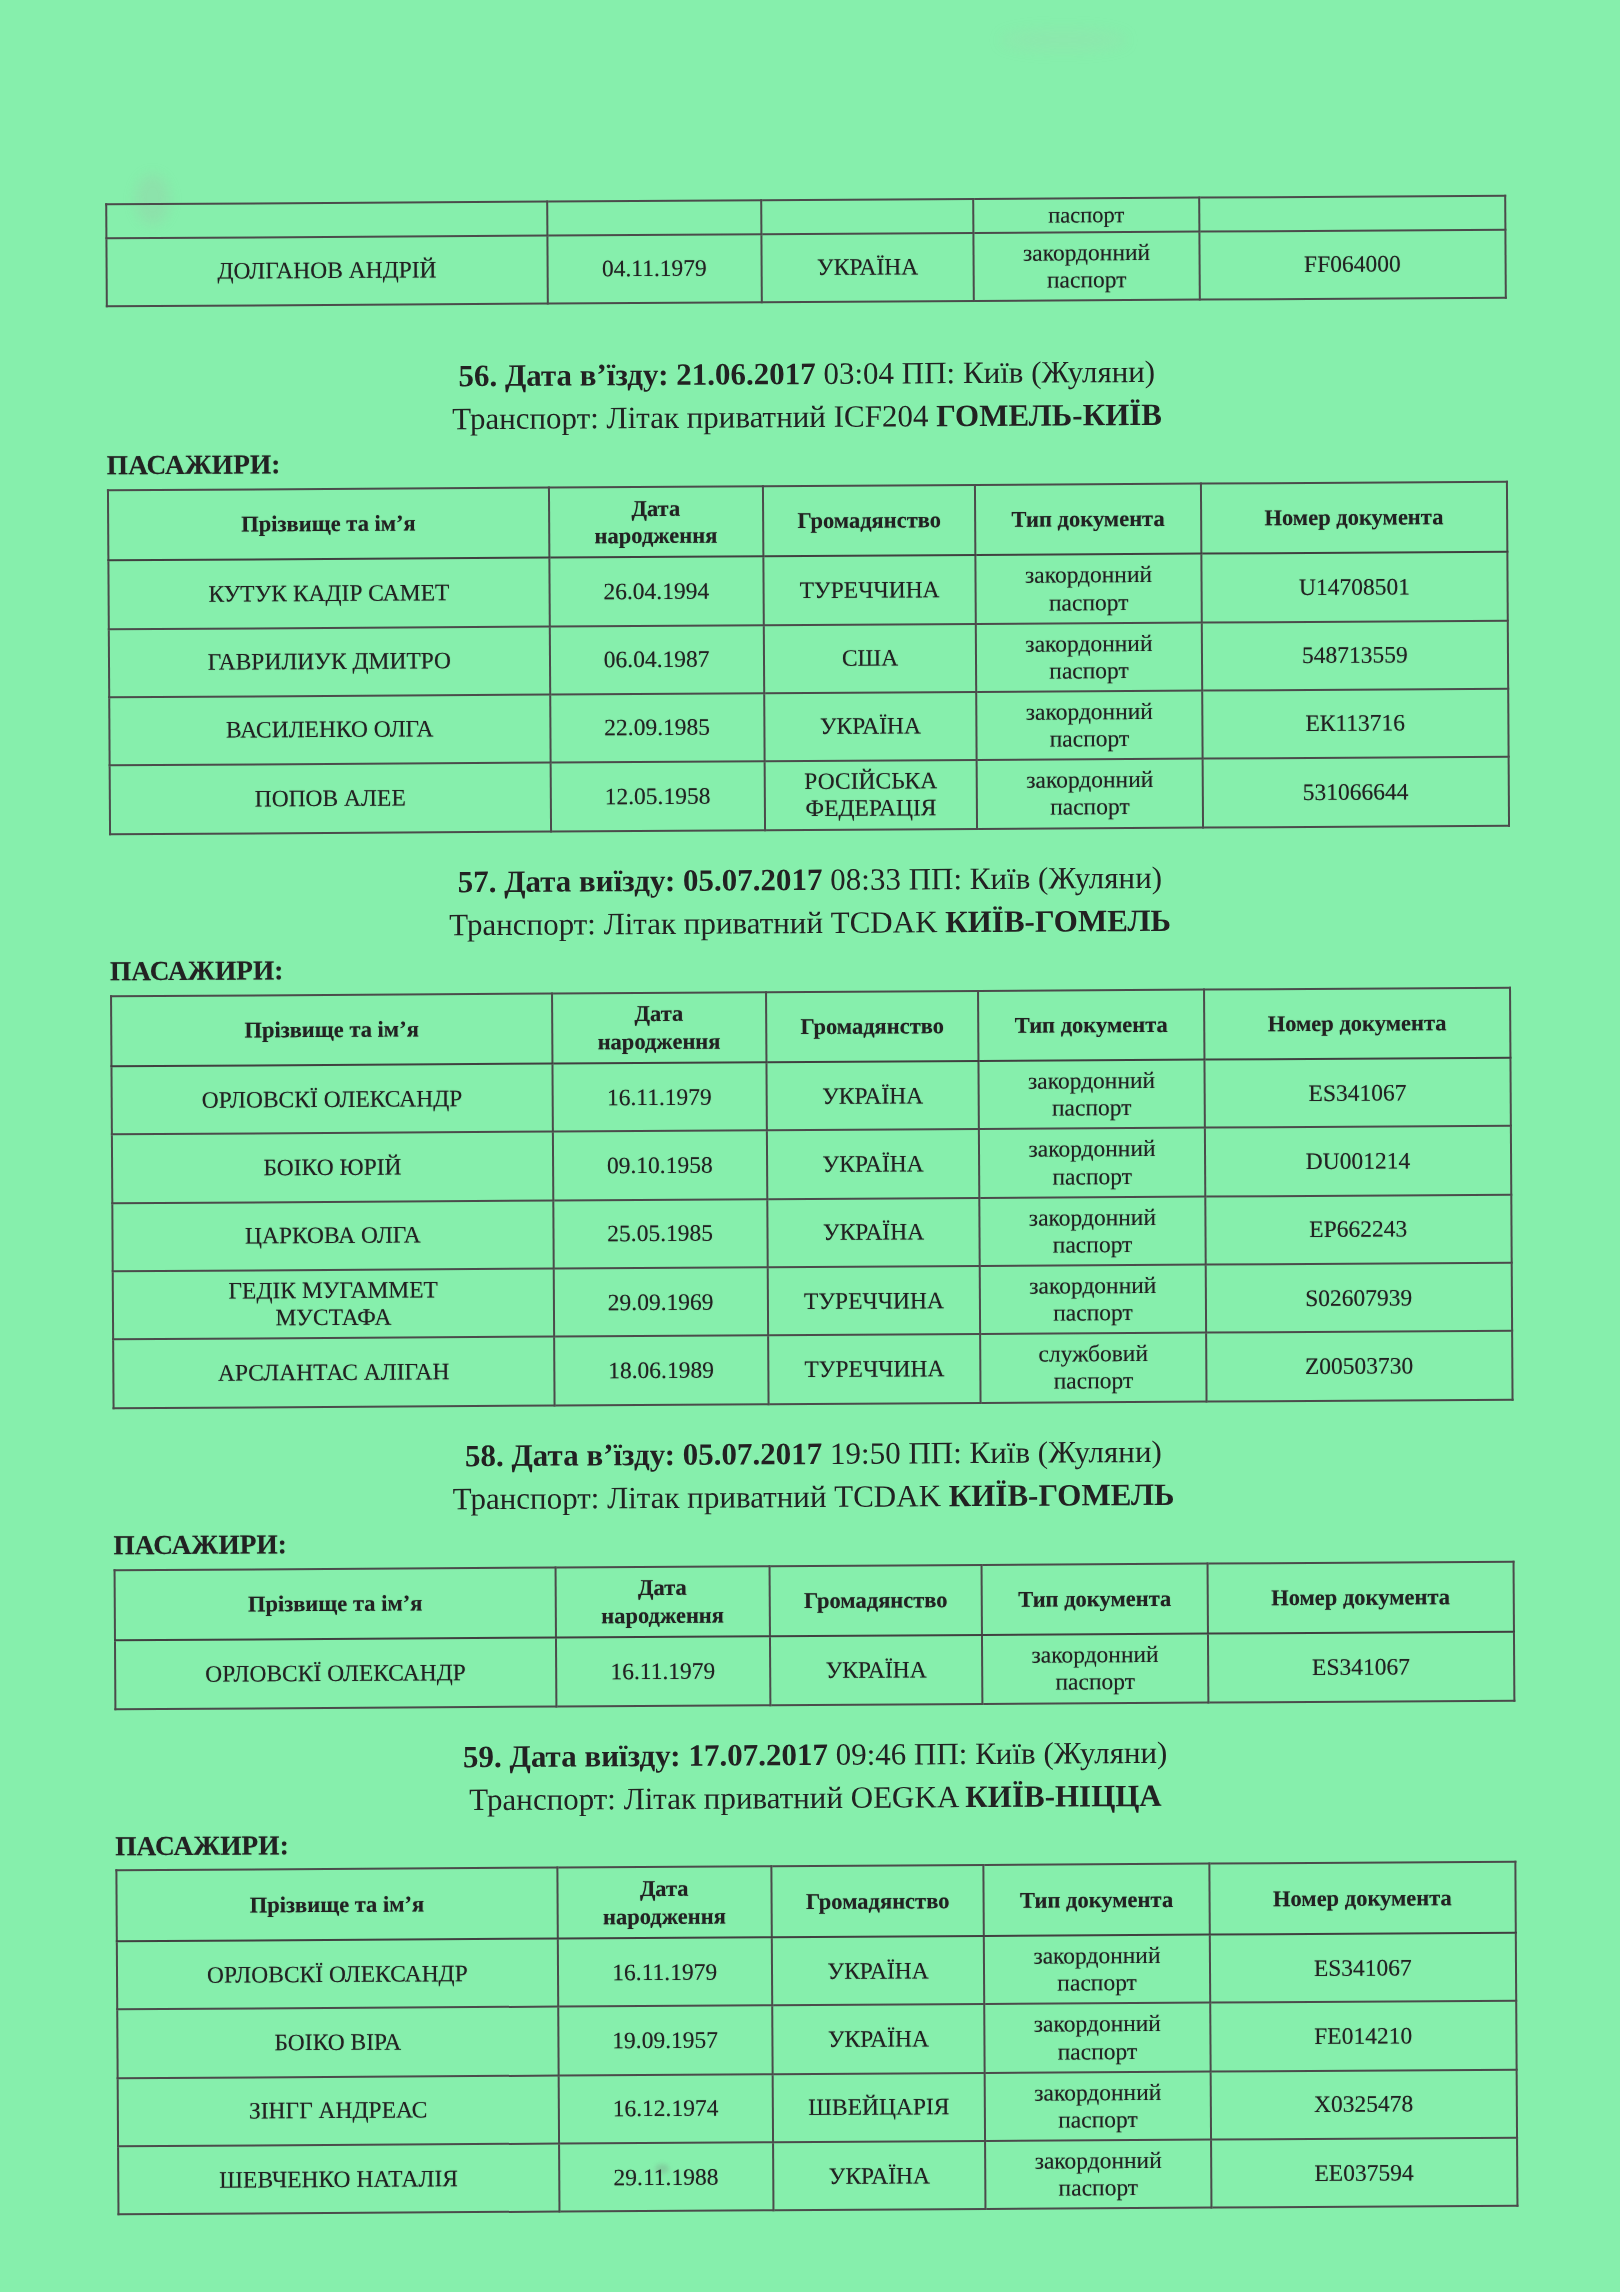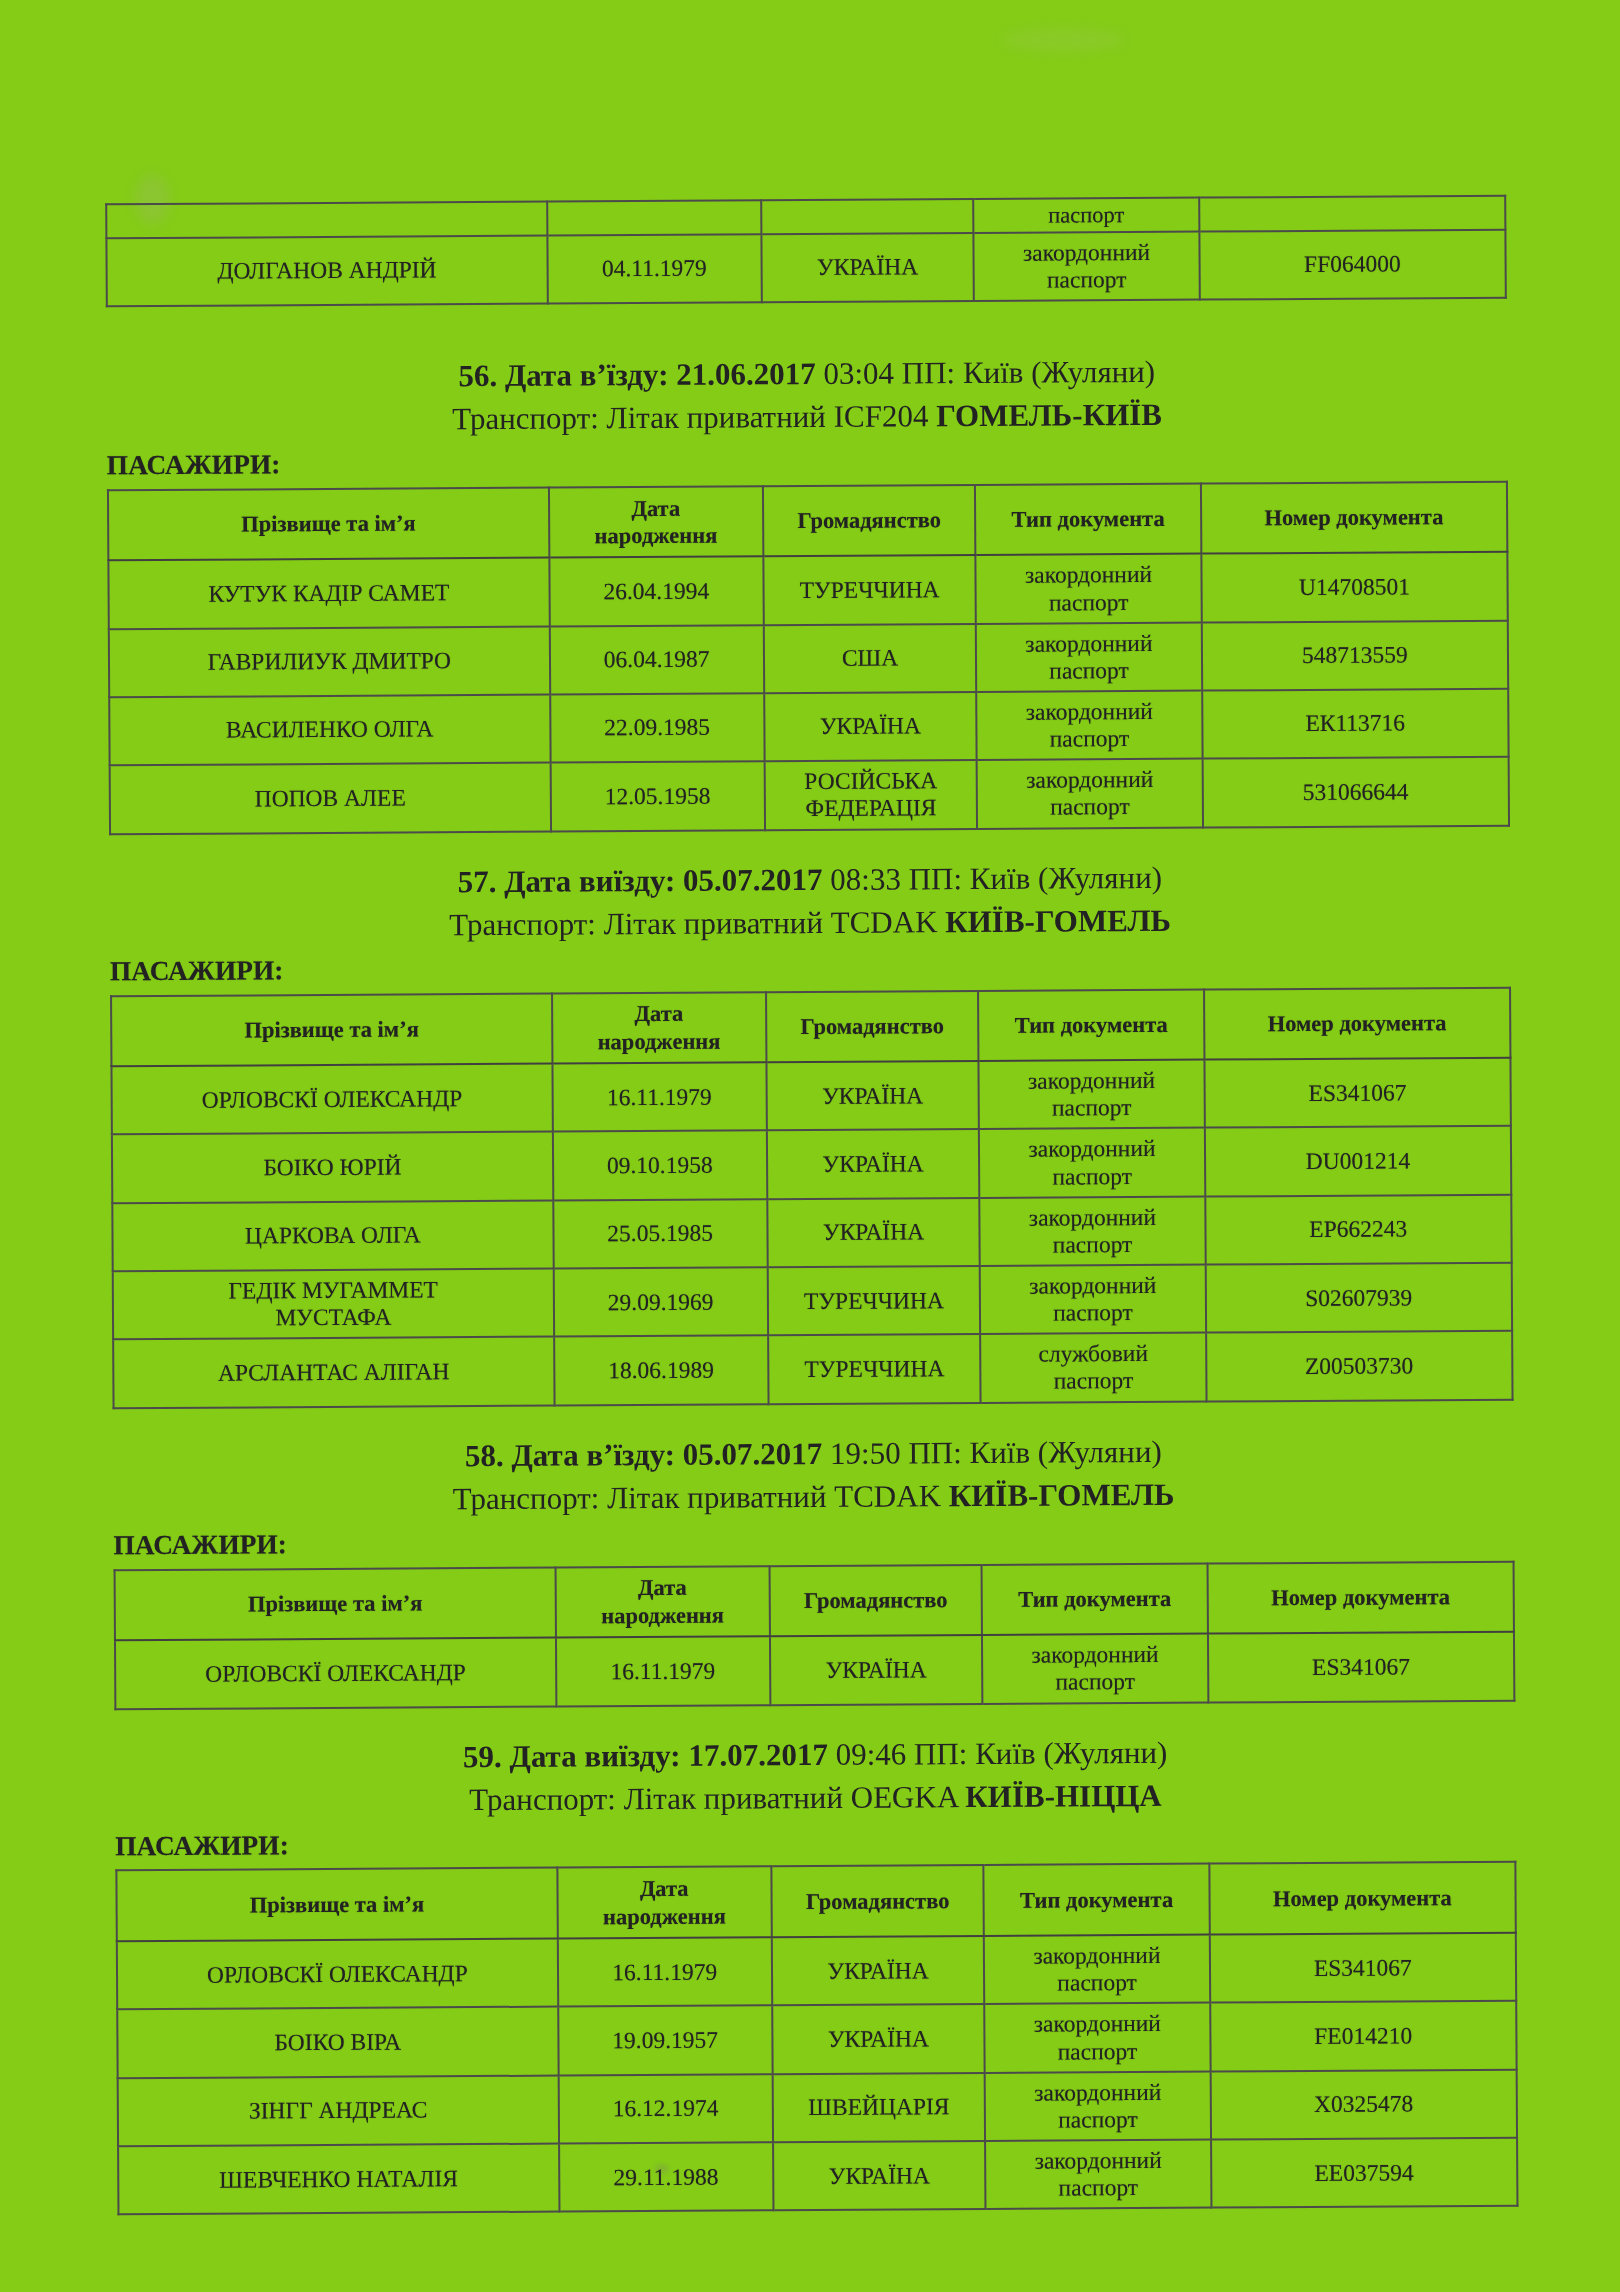--- a/index.html
+++ b/index.html
@@ -3,21 +3,21 @@
 <meta charset="utf-8">
 <style>
   html,body{margin:0;padding:0;}
   body{
     width:1620px;height:2293px;
     background:#fdfdfc;
     overflow:hidden;
     font-family:"Liberation Serif","DejaVu Serif",serif;
     color:#222;
   }
-  .sheet{position:relative;width:1620px;height:2293px;background:#84cc16;}
+  .sheet{position:relative;width:1620px;height:2293px;background:#86efac;}
   .tilt{transform:rotate(-0.35deg);transform-origin:50% 15%;}
   .content{padding:199px 113px 0 106px;}
 
   table.ptable{
     width:100%;
     border-collapse:collapse;
     table-layout:fixed;
     border:2.9px solid #404040;
   }
   col.c1{width:31.5%} col.c2{width:15.3%} col.c3{width:15.2%} col.c4{width:16.1%} col.c5{width:21.9%}

